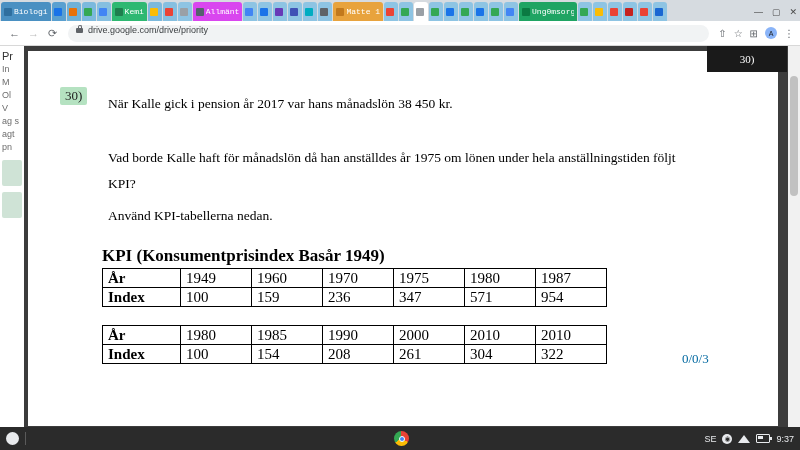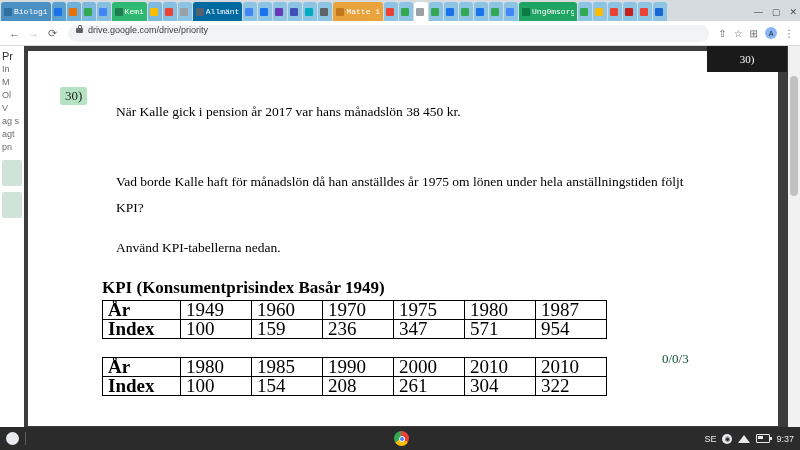--- a/index.html
+++ b/index.html
@@ -185,53 +185,53 @@
     padding: 1px 5px;
     border-radius: 2px;
   }
   .qbody {
     position: absolute;
     top: 34px; left: 74px;
     width: 600px;
     font-size: 13.5px;
     line-height: 26px;
   }
-  .qbody p { margin: 14px; }
+  .qbody p { margin: 6px; }
   .qbody .gap { height: 16px; }
 
   .tbl-wrap { margin-top: 18px; }
   .tbl-title {
     font-weight: bold;
     font-size: 17px;
     margin-bottom: 3px;
     line-height: 18px;
   }
   table.kpi {
     border-collapse: collapse;
     table-layout: fixed;
   }
   table.kpi td {
     border: 1px solid #000000;
     height: 18px;
     padding: 0 0 0 5px;
-    font-size: 19px;
+    font-size: 15px;
     font-family: "Liberation Serif", serif;
     line-height: 18px;
     width: 65px;
   }
   table.kpi td.head {
     font-weight: bold;
     width: 72px;
   }
   .score {
     position: absolute;
-    top: 300px; left: 634px;
+    top: 300px; left: 654px;
     font-size: 13px;
     font-family: "Liberation Serif", serif;
-    color: #14532d;
+    color: #0369a1;
   }
 
   
   .tooltip {
     position: absolute;
     top: 0px; right: 13px;
     width: 80px; height: 26px;
     background: #1a1a1a;
     color: #ffffff;
     font-size: 11px;
@@ -363,21 +363,21 @@
         </div>
         <div class="tab narrow" style="background: rgb(124, 185, 221);">
           <span class="fav" style="background: rgb(251, 188, 5);"></span>
         </div>
         <div class="tab narrow" style="background: rgb(134, 191, 224);">
           <span class="fav" style="background: rgb(234, 67, 53);"></span>
         </div>
         <div class="tab narrow" style="background: rgb(142, 196, 227);">
           <span class="fav" style="background: rgb(154, 160, 166);"></span>
         </div>
-        <div class="tab" style="background: #0369a1;">
+        <div class="tab" style="background: #d946ef;">
           <span class="fav" style="background: rgb(86, 97, 110);"></span>
           <span class="tlabel">Allmänt</span>
         </div>
         <div class="tab narrow" style="background: rgb(142, 196, 227);">
           <span class="fav" style="background: rgb(66, 133, 244);"></span>
         </div>
         <div class="tab narrow" style="background: rgb(142, 196, 227);">
           <span class="fav" style="background: rgb(26, 115, 232);"></span>
         </div>
         <div class="tab narrow" style="background: rgb(142, 196, 227);">

